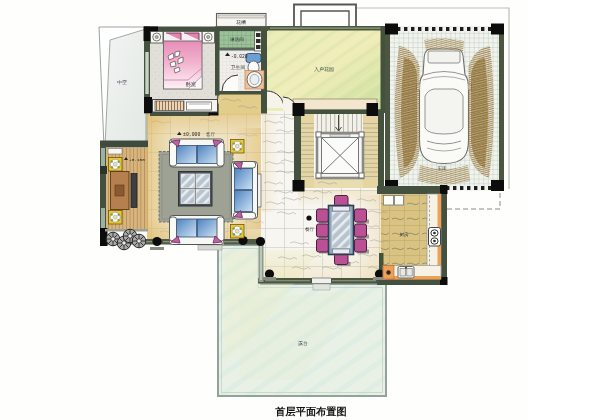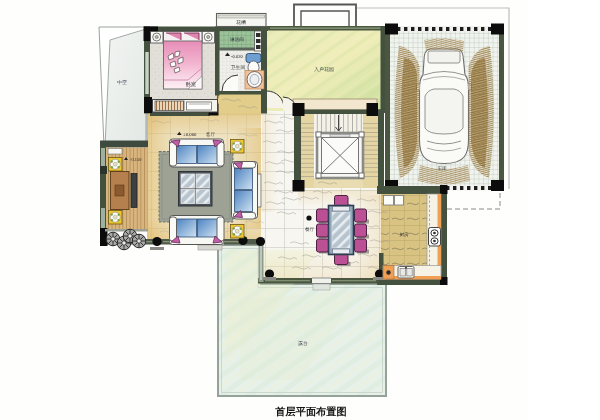--- a/index.html
+++ b/index.html
@@ -1,17 +1,17 @@
 <!DOCTYPE html>
 <html><head>
 <meta charset="utf-8">
 <style>
   html,body{margin:0;padding:0;background:#ffffff;}
   #plan{position:relative;width:528px;height:420px;background:#ec4899;overflow:hidden;
-        font-family:Liberation Serif, serif;}
+        font-family:Liberation Mono, monospace;}
   svg{position:absolute;left:0;top:0;}
 </style>
 </head>
 <body>
 <div id="plan">
 <svg width="600" height="420" viewBox="0 0 600 420">
 <defs>
   <pattern id="tileCream" width="19" height="19" patternUnits="userSpaceOnUse">
     <rect width="19" height="19" fill="#f1e9cf"></rect>
     <path d="M0 0H19V19" fill="none" stroke="#c2bc9e" stroke-width="0.8"></path>

